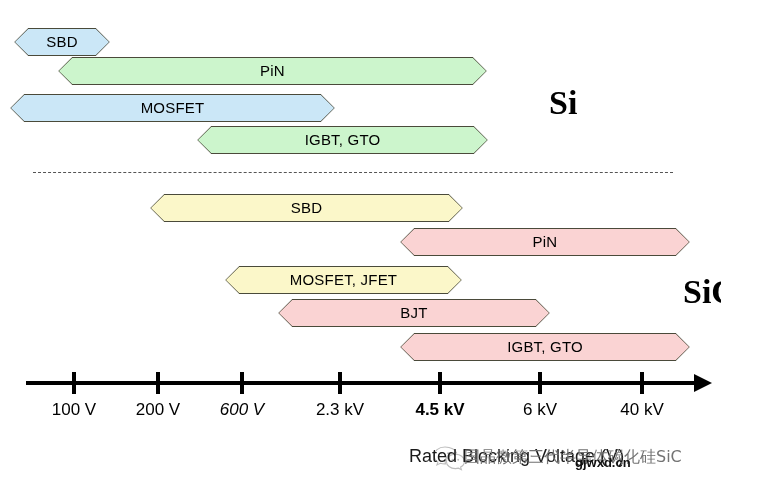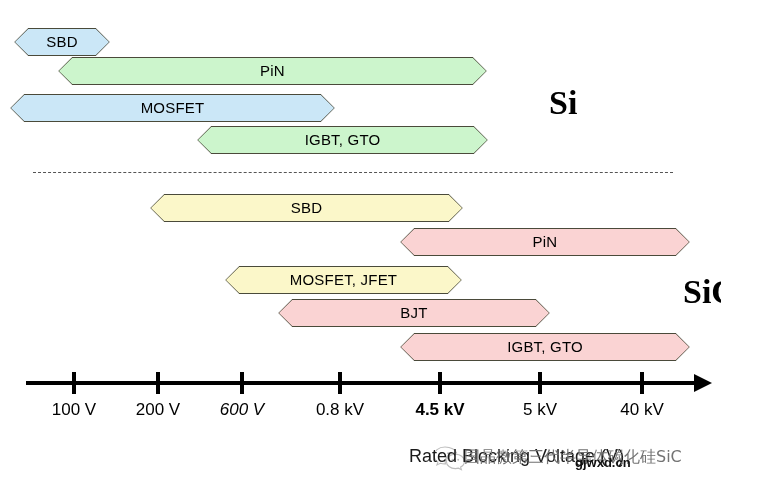--- a/index.html
+++ b/index.html
@@ -201,25 +201,25 @@
     <div id="axis-line" style="left: 26px; top: 381px; width: 668px;"></div>
     <div id="axis-head" style="left: 694px; top: 374px;"></div>
     <div id="ticks-layer">
         <div class="tick" style="left: 72px; top: 372px; height: 22px;"></div>
         <div class="ticklabel" style="left: 74px; top: 401px;">100 V</div>
         <div class="tick" style="left: 156px; top: 372px; height: 22px;"></div>
         <div class="ticklabel" style="left: 158px; top: 401px;">200 V</div>
         <div class="tick" style="left: 240px; top: 372px; height: 22px;"></div>
         <div class="ticklabel" style="left: 242px; top: 401px; font-style: italic;">600 V</div>
         <div class="tick" style="left: 338px; top: 372px; height: 22px;"></div>
-        <div class="ticklabel" style="left: 340px; top: 401px;">0.8 kV</div>
+        <div class="ticklabel" style="left: 340px; top: 401px;">2.3 kV</div>
         <div class="tick" style="left: 438px; top: 372px; height: 22px;"></div>
         <div class="ticklabel" style="left: 440px; top: 401px; font-weight: bold;">4.5 kV</div>
         <div class="tick" style="left: 538px; top: 372px; height: 22px;"></div>
-        <div class="ticklabel" style="left: 540px; top: 401px;">5 kV</div>
+        <div class="ticklabel" style="left: 540px; top: 401px;">6 kV</div>
         <div class="tick" style="left: 640px; top: 372px; height: 22px;"></div>
         <div class="ticklabel" style="left: 642px; top: 401px;">40 kV</div>
       </div>
   </div>
 
   <div id="axis-caption" style="left: 409px; top: 447px;">Rated Blocking Voltage (V)</div>
 
   <svg id="watermark-logo" width="34" height="34" viewBox="0 0 34 34" style="left:432px; top:440px;">
     <path d="M13 7 C6.4 7 2 11 2 15.6 c0 2.6 1.5 4.9 3.9 6.4 l-1 3 3.4-1.7
              c1.5 .4 2.6 .6 4.1 .6 .4 0 .8 0 1.2-.05 -.3-.8-.4-1.7-.4-2.5

